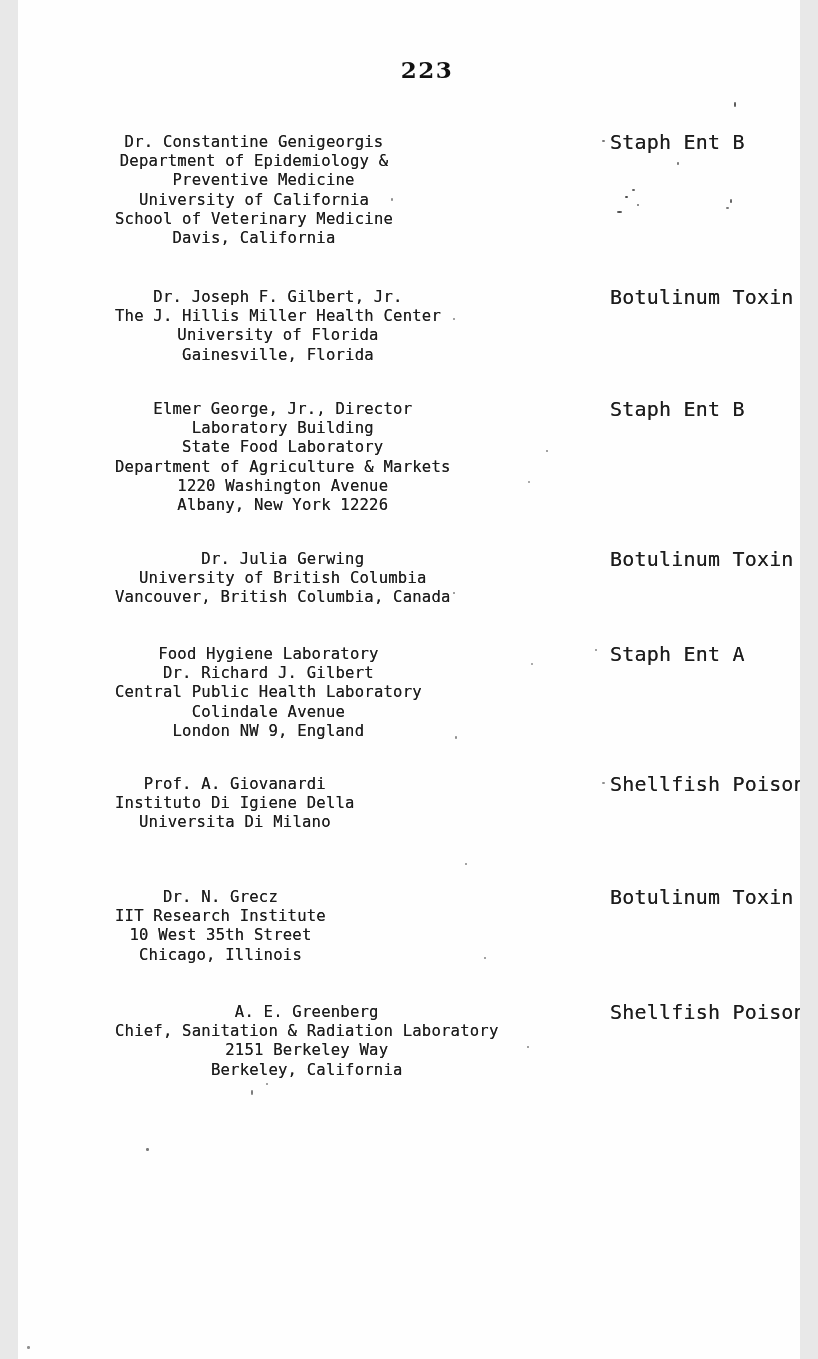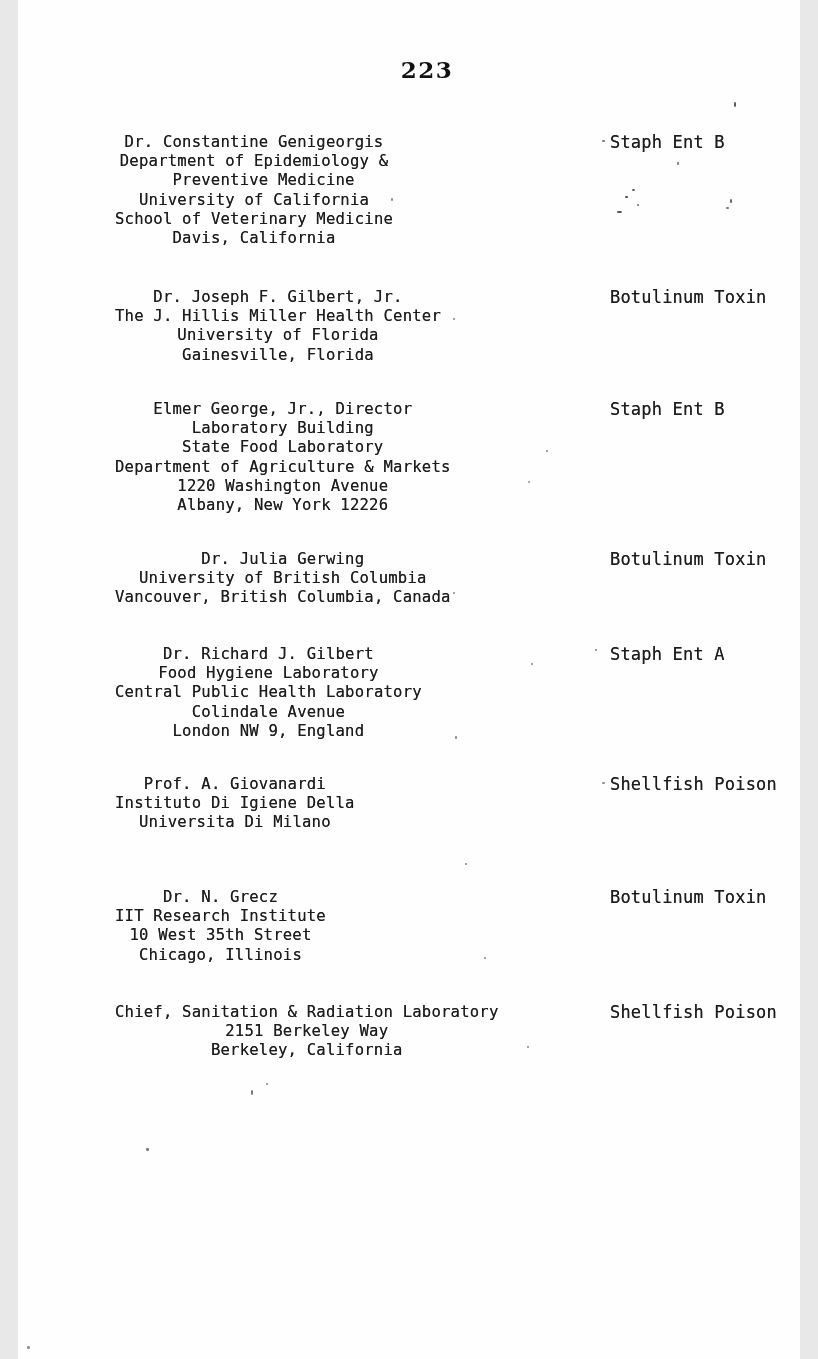--- a/index.html
+++ b/index.html
@@ -45,21 +45,21 @@
     line-height: 19.2px;
     letter-spacing: 0.2px;
     text-shadow: 0 0 0.6px rgba(20,20,20,0.75);
     text-align: center;
   }
   .topic {
     position: absolute;
     left: 592px;
     top: 0;
     white-space: pre;
-    font-size: 17px;
+    font-size: 20px;
     line-height: 19.2px;
     letter-spacing: 0.2px;
     text-shadow: 0 0 0.6px rgba(20,20,20,0.75);
   }
   .speck {
     position: absolute;
     background: #222;
     border-radius: 40%;
   }
 </style>
@@ -108,22 +108,22 @@
     <div class="addr">
         <div class="line">Dr. Julia Gerwing</div>
         <div class="line">University of British Columbia</div>
         <div class="line">Vancouver, British Columbia, Canada</div>
       </div>
     <div class="topic">Botulinum Toxin</div>
   </div>
 
   <div class="entry" style="top:645px">
     <div class="addr">
+        <div class="line">Food Hygiene Laboratory</div>
         <div class="line">Dr. Richard J. Gilbert</div>
-        <div class="line">Food Hygiene Laboratory</div>
         <div class="line">Central Public Health Laboratory</div>
         <div class="line">Colindale Avenue</div>
         <div class="line">London NW 9, England</div>
       </div>
     <div class="topic">Staph Ent A</div>
   </div>
 
   <div class="entry" style="top:775px">
     <div class="addr">
         <div class="line">Prof. A. Giovanardi</div>
@@ -138,20 +138,21 @@
         <div class="line">Dr. N. Grecz</div>
         <div class="line">IIT Research Institute</div>
         <div class="line">10 West 35th Street</div>
         <div class="line">Chicago, Illinois</div>
       </div>
     <div class="topic">Botulinum Toxin</div>
   </div>
 
   <div class="entry" style="top:1003px">
     <div class="addr">
+        <div class="line">A. E. Greenberg</div>
         <div class="line">Chief, Sanitation &amp; Radiation Laboratory</div>
         <div class="line">2151 Berkeley Way</div>
         <div class="line">Berkeley, California</div>
       </div>
     <div class="topic">Shellfish Poison</div>
   </div>
 
   <div class="speck" style="left:716px;top:102px;width:2px;height:5px;opacity:.75"></div>
   <div class="speck" style="left:584px;top:140px;width:3px;height:2px;opacity:.6"></div>
   <div class="speck" style="left:659px;top:162px;width:2px;height:3px;opacity:.6"></div>

